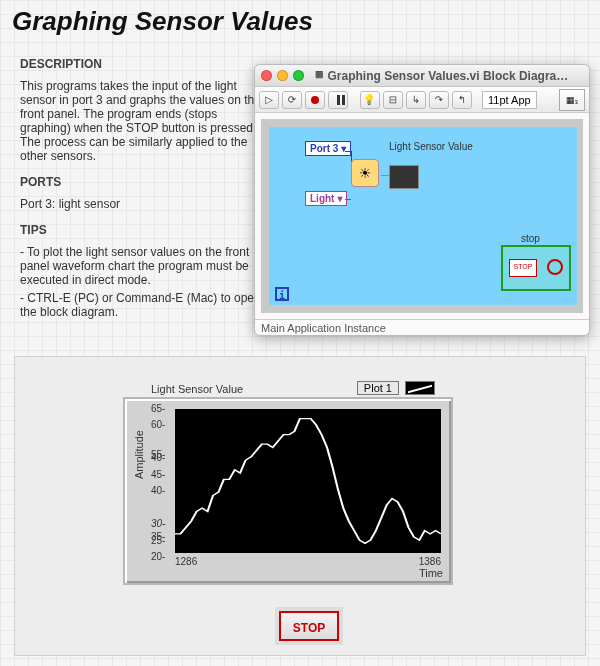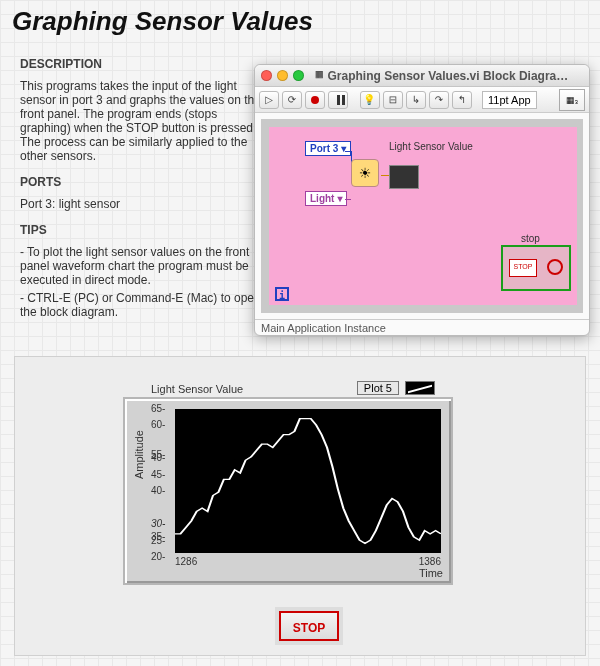--- a/index.html
+++ b/index.html
@@ -73,21 +73,21 @@
     font-size:10px;color:#444;
   }
   .tbtn.rec::after{content:"";width:8px;height:8px;border-radius:50%;background:#c00;}
   .tbtn.pause::after{content:"";width:3px;height:10px;background:#333;box-shadow:5px 0 #333;}
   .fontbox{
     height:18px;padding:0 5px;border:1px solid #bbb;background:#fff;
     font:11px sans-serif;display:flex;align-items:center;
   }
   .lvicon{width:26px;height:22px;background:linear-gradient(#fff,#eee);border:1px solid #aaa;display:flex;align-items:center;justify-content:center;font-size:9px}
   .canvas {
-    flex:1;background:#f9a8d4;border:8px solid #c9c9c9;border-right-width:6px;
+    flex:1;background:#7dd3fc;border:8px solid #c9c9c9;border-right-width:6px;
     margin:6px;position:relative;
   }
   .node{position:absolute;font:10px sans-serif;}
   .port3{left:36px;top:14px;border:1px solid #2040c0;padding:1px 4px;background:#fff;color:#2040c0;font-weight:bold}
   .port3::after{content:"▾";margin-left:3px}
   .lightnode{left:82px;top:32px;width:28px;height:28px;background:#ffd97a;border:1px solid #b88;border-radius:4px;display:flex;align-items:center;justify-content:center;font-size:14px}
   .lightsel{left:36px;top:64px;border:1px solid #a040a0;padding:1px 4px;background:#fff;color:#a040a0;font-weight:bold}
   .lightsel::after{content:"▾";margin-left:3px}
   .sensbox{left:120px;top:38px;width:30px;height:24px;background:#333;border:1px solid #888}
   .senslabel{left:120px;top:14px;color:#333;white-space:nowrap}
@@ -181,21 +181,21 @@
       <div class="stopbtn">STOP</div>
       <div class="stopled"></div>
     </div>
   </div>
   <div class="statusbar">Main Application Instance</div>
 </div>
 
 <div class="panel">
   <div class="chartlbl">Light Sensor Value</div>
   <div class="legend">
-    <div class="legbox">Plot 5</div>
+    <div class="legbox">Plot 1</div>
     <div class="legsw"></div>
   </div>
   <div class="chart">
     <div class="ylab">Amplitude</div>
     <div class="plot">
       <svg viewBox="0 0 100 100" preserveAspectRatio="none">
         <polyline id="chartline" fill="none" stroke="#fff" stroke-width="0.8" points="0.00,86.67 2.04,86.67 4.08,82.22 6.12,77.78 8.16,71.11 10.20,68.89 12.24,71.11 14.29,60.00 16.33,57.78 18.37,48.89 20.41,48.89 22.45,42.22 24.49,44.44 26.53,35.56 28.57,33.33 30.61,28.89 32.65,24.44 34.69,24.44 36.73,26.67 38.78,22.22 40.82,17.78 42.86,17.78 44.90,15.56 46.94,6.67 48.98,6.67 51.02,6.67 53.06,11.11 55.10,17.78 57.14,26.67 59.18,40.00 61.22,55.56 63.27,68.89 65.31,77.78 67.35,84.44 69.39,91.11 71.43,93.33 73.47,91.11 75.51,84.44 77.55,75.56 79.59,66.67 81.63,62.22 83.67,64.44 85.71,71.11 87.76,82.22 89.80,88.89 91.84,91.11 93.88,84.44 95.92,86.67 97.96,84.44 100.00,86.67"></polyline>
       </svg>
     </div>
     <div id="yticks"></div>

